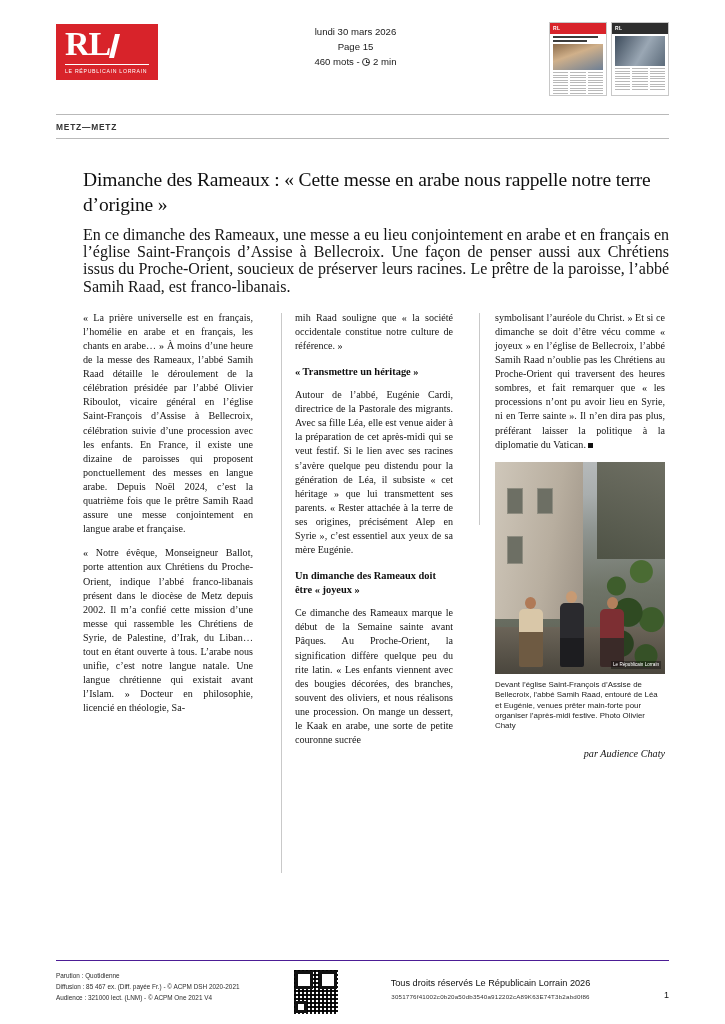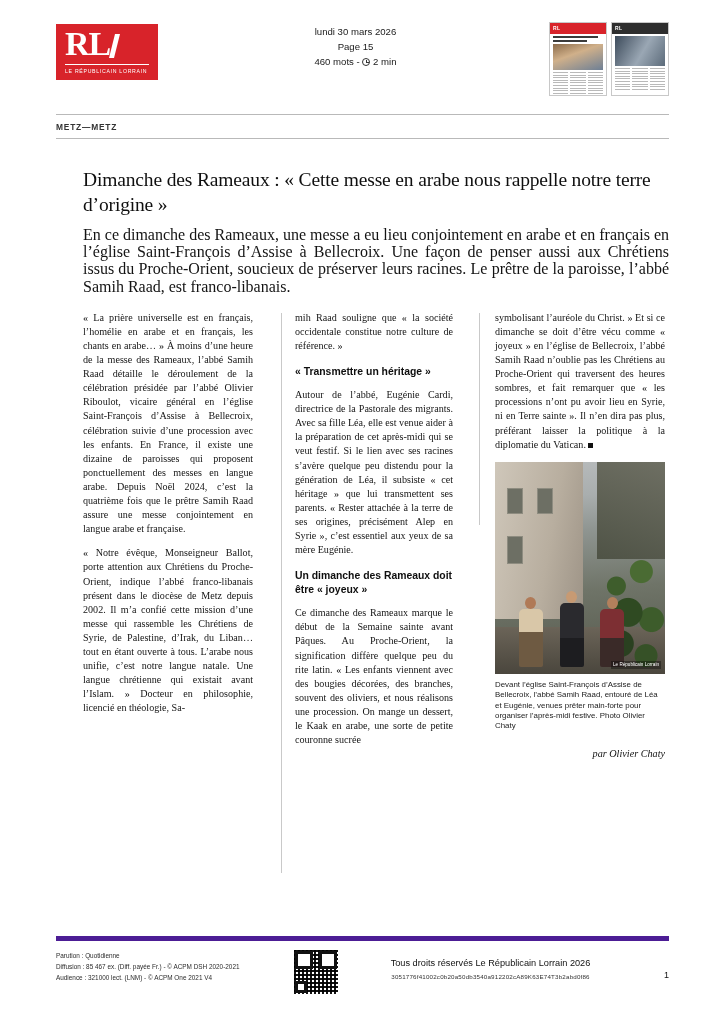--- a/index.html
+++ b/index.html
@@ -231,21 +231,21 @@
   .col p {
     font-family: "Liberation Serif", serif;
     font-size: 10.1px;
     line-height: 14.1px;
     text-align: justify;
     margin: 0 0 10px 0;
     color: #141414;
     hyphens: auto;
   }
   .subhead {
-    font-family: Liberation Sans, sans-serif;
+    font-family: Liberation Serif, serif;
     font-size: 10.4px;
     font-weight: bold;
     line-height: 14px;
     margin: 12px 0 9px 0;
     color: #0f0f0f;
   }
   .endmark {
     display: inline-block;
     width: 5px;
     height: 5px;
@@ -334,22 +334,22 @@
     font-style: italic;
     font-size: 10.2px;
     margin-top: 16px;
     color: #111;
   }
 
   
   .footer {
     position: absolute;
     left: 0; right: 0; bottom: 0;
-    height: 88px;
-    border-top: 5px solid #4c1d95;
+    height: 64px;
+    border-top: 1px solid #4c1d95;
     margin: 0 56px;
     width: auto;
   }
   .footer-inner {
     display: flex;
     align-items: flex-start;
     padding-top: 9px;
     gap: 10px;
   }
   .foot-left {
@@ -499,21 +499,21 @@
               <div class="p-body"></div>
             </div>
             <div class="person p3">
               <div class="p-head"></div>
               <div class="p-body"></div>
             </div>
             <div class="ph-credit">Le Républicain
 Lorrain</div>
           </div>
           <div class="caption">Devant l’église Saint-François d’Assise de Bellecroix, l’abbé Samih Raad, entouré de Léa et Eugénie, venues prêter main-forte pour organiser l’après-midi festive. Photo Olivier Chaty</div>
-          <div class="byline">par  Olivier Chaty</div>
+          <div class="byline">par  Audience Chaty</div>
         </div>
       </div>
 
     </div>
   </div>
 
   <div class="footer">
     <div class="footer-inner">
       <div class="foot-left">
         <div>Parution : Quotidienne</div>

